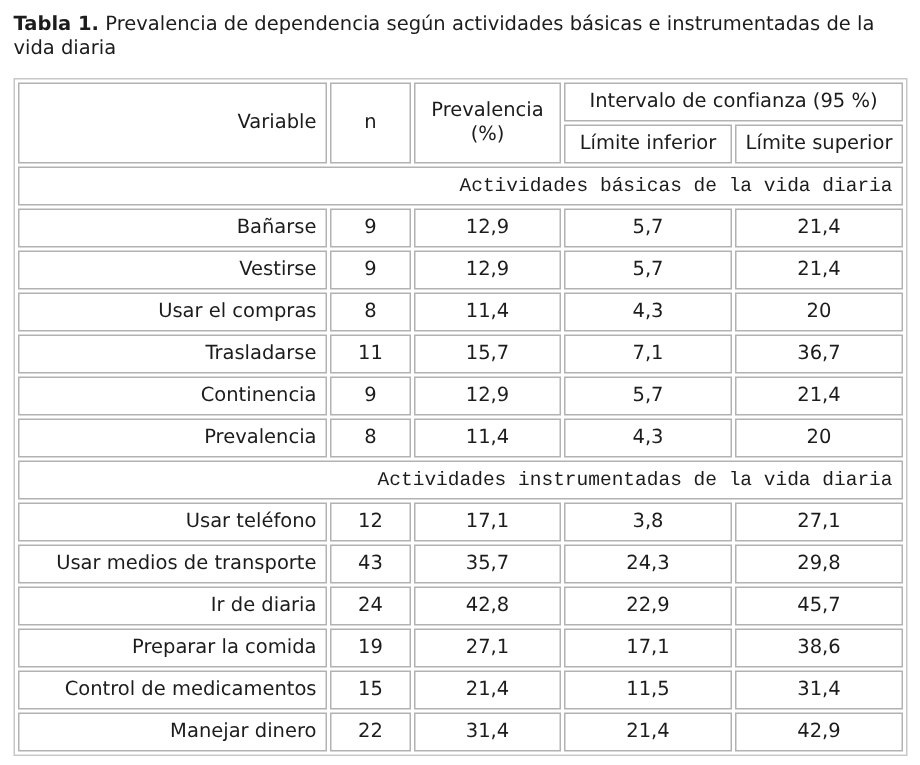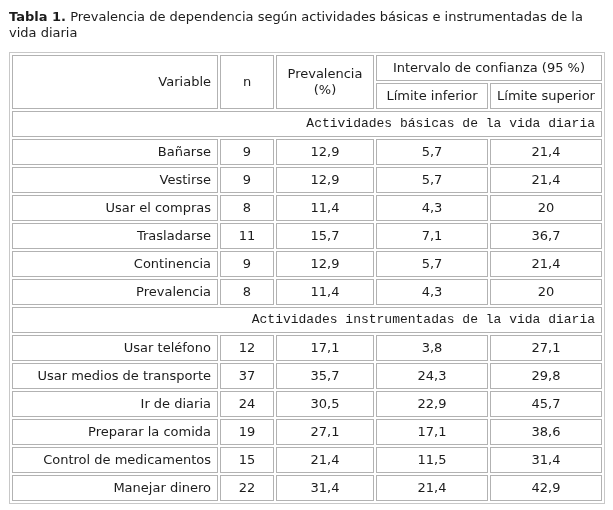--- a/index.html
+++ b/index.html
@@ -146,29 +146,29 @@
 
       <tr>
         <td class="cell-variable">Usar teléfono</td>
         <td class="cell-num">12</td>
         <td class="cell-num">17,1</td>
         <td class="cell-num">3,8</td>
         <td class="cell-num">27,1</td>
       </tr>
       <tr>
         <td class="cell-variable">Usar medios de transporte</td>
-        <td class="cell-num">37</td>
+        <td class="cell-num">43</td>
         <td class="cell-num">35,7</td>
         <td class="cell-num">24,3</td>
         <td class="cell-num">29,8</td>
       </tr>
       <tr>
         <td class="cell-variable">Ir de diaria</td>
         <td class="cell-num">24</td>
-        <td class="cell-num">30,5</td>
+        <td class="cell-num">42,8</td>
         <td class="cell-num">22,9</td>
         <td class="cell-num">45,7</td>
       </tr>
       <tr>
         <td class="cell-variable">Preparar la comida</td>
         <td class="cell-num">19</td>
         <td class="cell-num">27,1</td>
         <td class="cell-num">17,1</td>
         <td class="cell-num">38,6</td>
       </tr>

